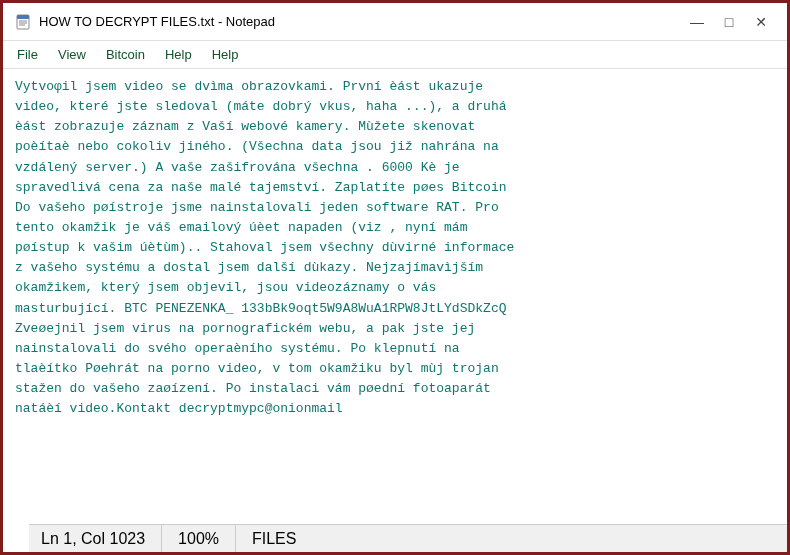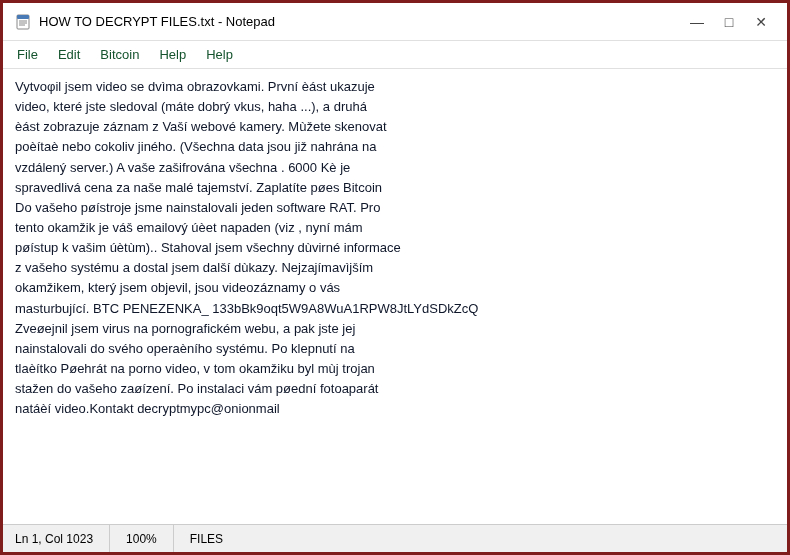--- a/index.html
+++ b/index.html
@@ -97,38 +97,39 @@
       padding: 3px 10px;
       font-size: 13px;
       color: #14532d;
       cursor: pointer;
       border-radius: 2px;
     }
 
     .content-area {
       flex: 1;
       padding: 8px 12px;
-      font-family: Liberation Sans, sans-serif;
-      font-size: 13px;
-      color: #0f172a;
+      font-family: Liberation Mono, monospace;
+      font-size: 13px;
+      color: #0f766e;
       line-height: 1.55;
       overflow: hidden;
       white-space: pre-wrap;
       word-break: break-all;
       background: #ffffff;
     }
 
     .status-bar {
       height: 28px;
       background: #f0f0f0;
       border-top: 1px solid #ccc;
       display: flex;
       align-items: center;
-      font-size: 12px;
+      font-size: 16px;
       color: #000;
+      margin-left: 26px;
     }
 
     .status-section {
       padding: 0 16px;
       border-right: 1px solid #ccc;
       height: 100%;
       display: flex;
       align-items: center;
     }
 
@@ -160,21 +161,21 @@
     </div>
     <div class="title-bar-controls">
       <button class="title-btn">—</button>
       <button class="title-btn">□</button>
       <button class="title-btn close">✕</button>
     </div>
   </div>
 
   <div class="menu-bar">
     <div class="menu-item">File</div>
-    <div class="menu-item">Edit</div>
+    <div class="menu-item">View</div>
     <div class="menu-item">Bitcoin</div>
     <div class="menu-item">Help</div>
     <div class="menu-item">Help</div>
   </div>
 
   <div class="content-area">Vytvoφil jsem video se dvìma obrazovkami. První èást ukazuje
 video, které jste sledoval (máte dobrý vkus, haha ...), a druhá
 èást zobrazuje záznam z Vaší webové kamery. Mùžete skenovat
 poèítaè nebo cokoliv jiného. (Všechna data jsou již nahrána na
 vzdálený server.) A vaše zašifrována všechna . 6000 Kè je

